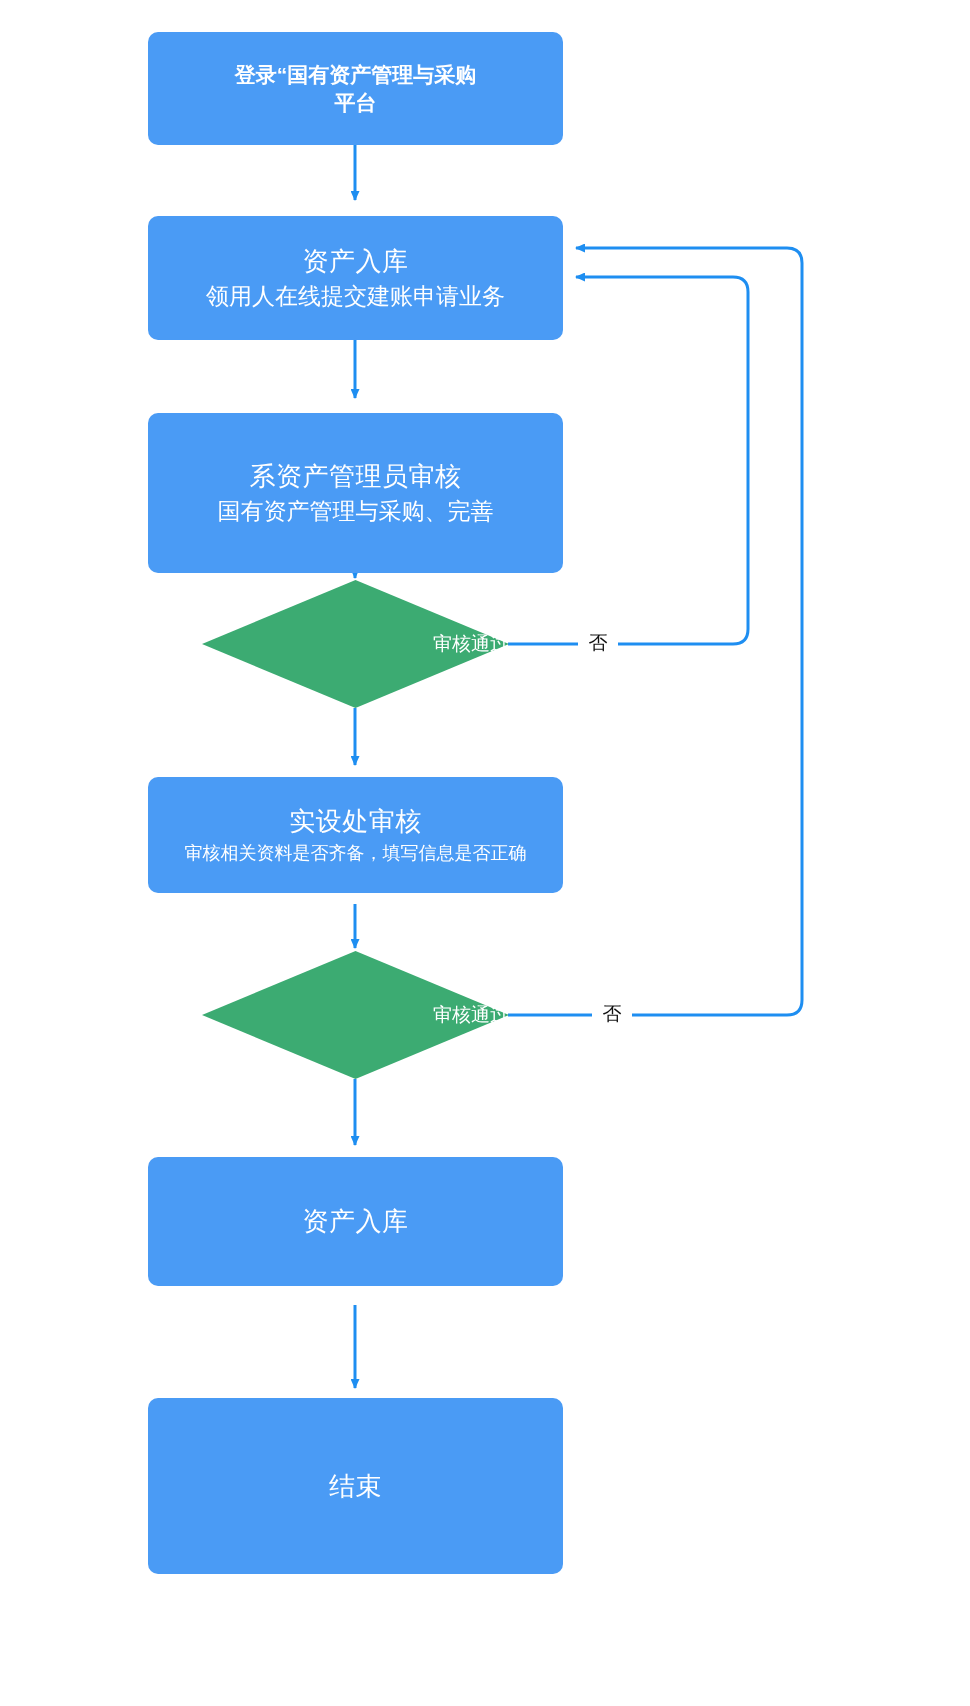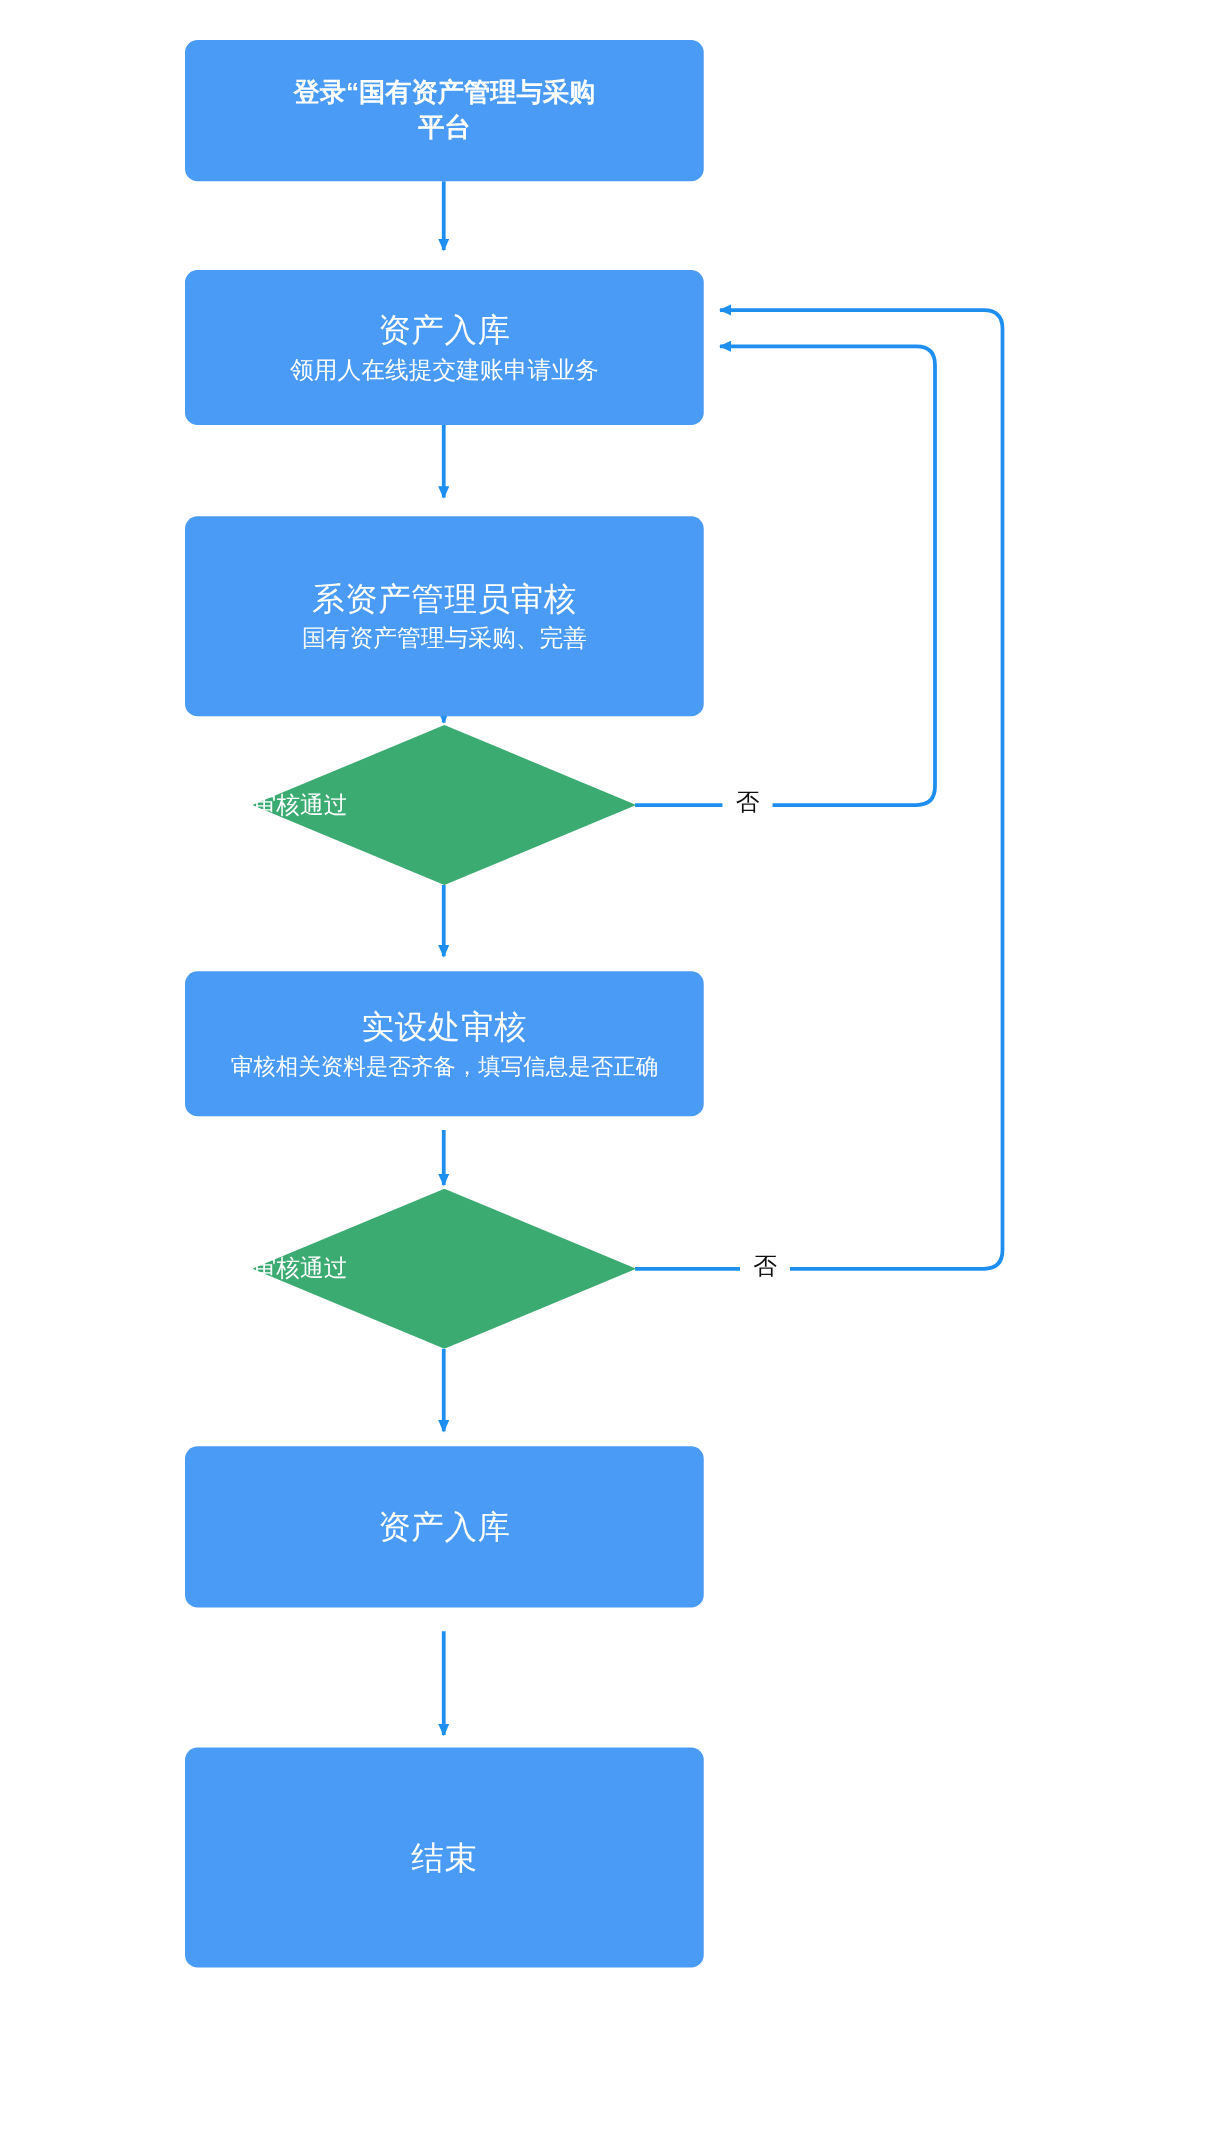--- a/index.html
+++ b/index.html
@@ -40,30 +40,30 @@
     font-weight: 400;
     letter-spacing: 0.5px;
     white-space: pre-line;
   }
   .node.bold .title {
     font-size: 21px;
     font-weight: bold;
     letter-spacing: 0px;
   }
   .node .subtitle {
-    font-size: 19px;
+    font-size: 23px;
     font-weight: 400;
     margin-top: 3px;
     white-space: pre-line;
   }
   .diamond {
     position: absolute;
     display: flex;
     align-items: center;
-    justify-content: flex-start;
+    justify-content: flex-end;
   }
   .diamond .shape {
     position: absolute;
     left: 0; top: 0;
     width: 100%; height: 100%;
     background: #3cab72;
     clip-path: polygon(50% 0%, 100% 50%, 50% 100%, 0% 50%);
   }
   .diamond .dlabel {
     position: relative;

